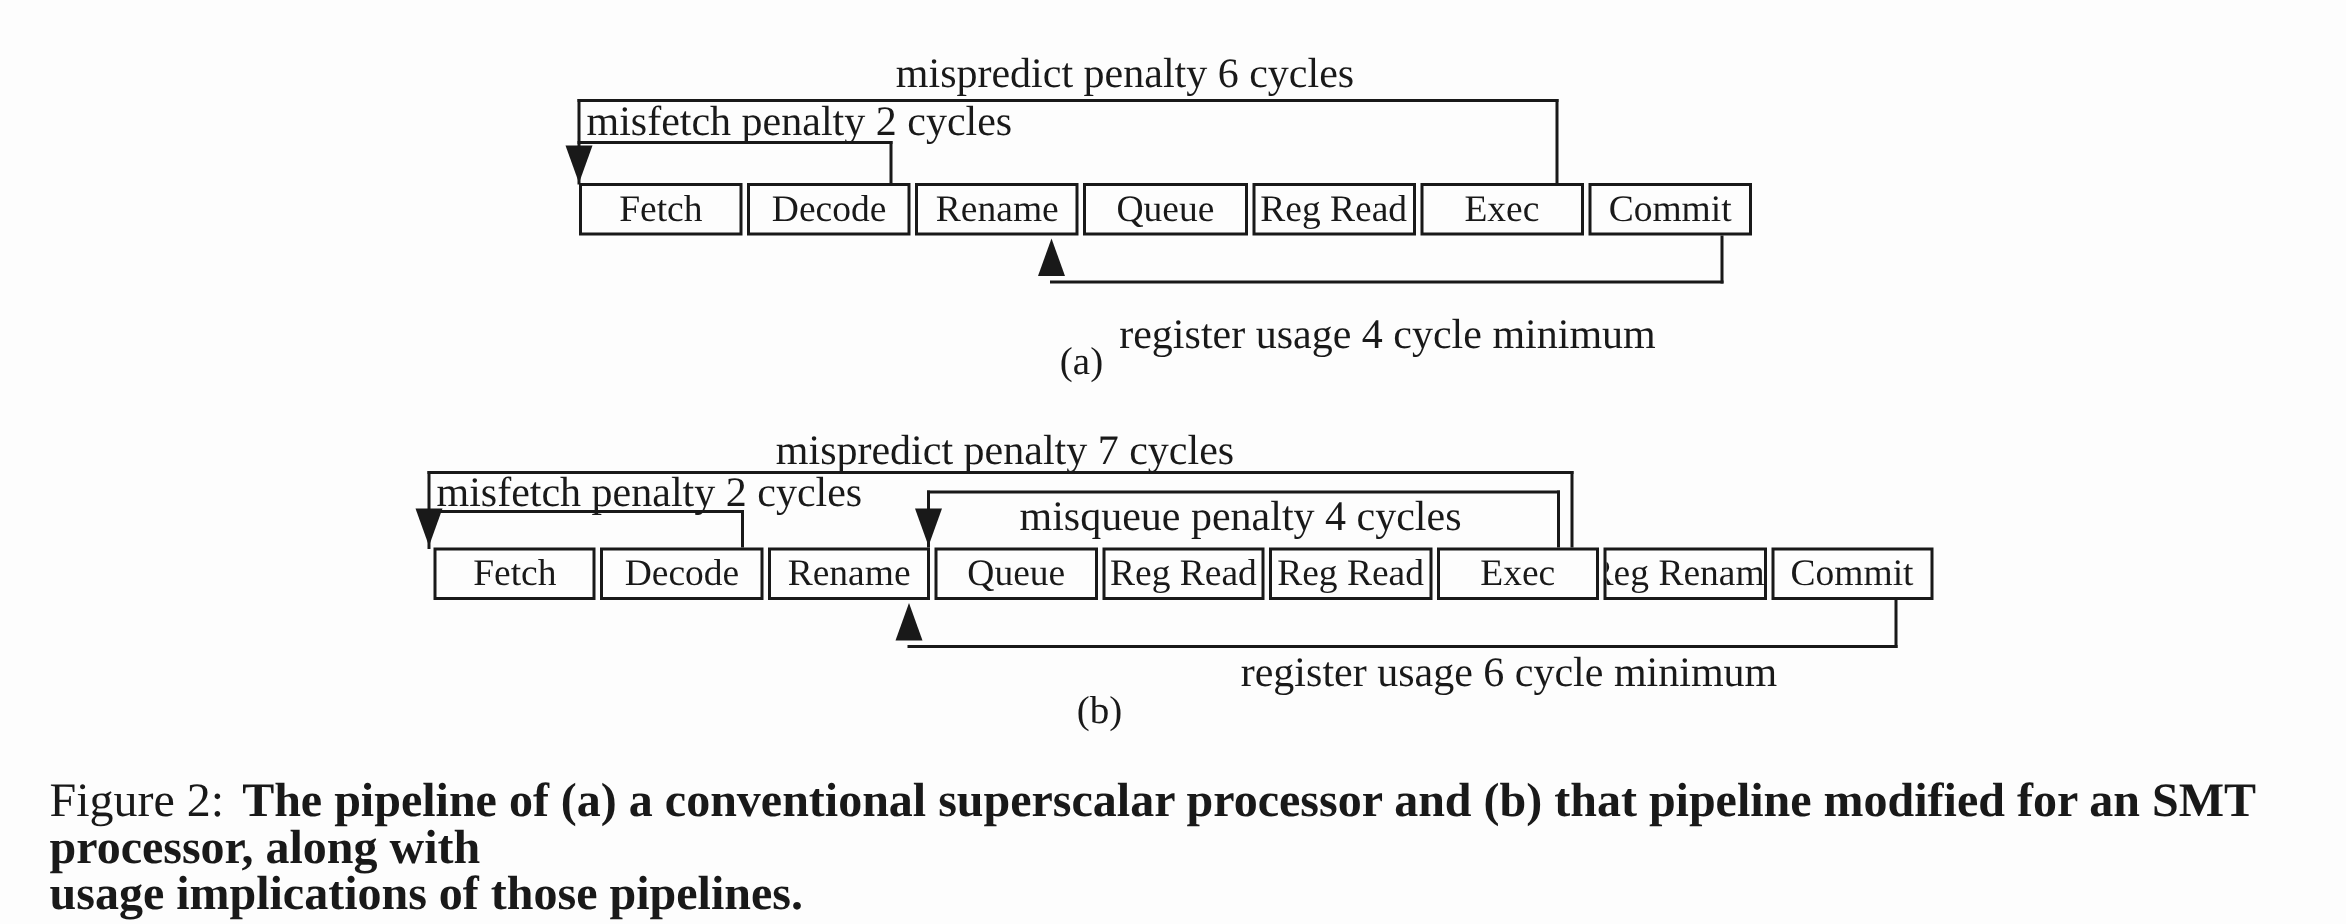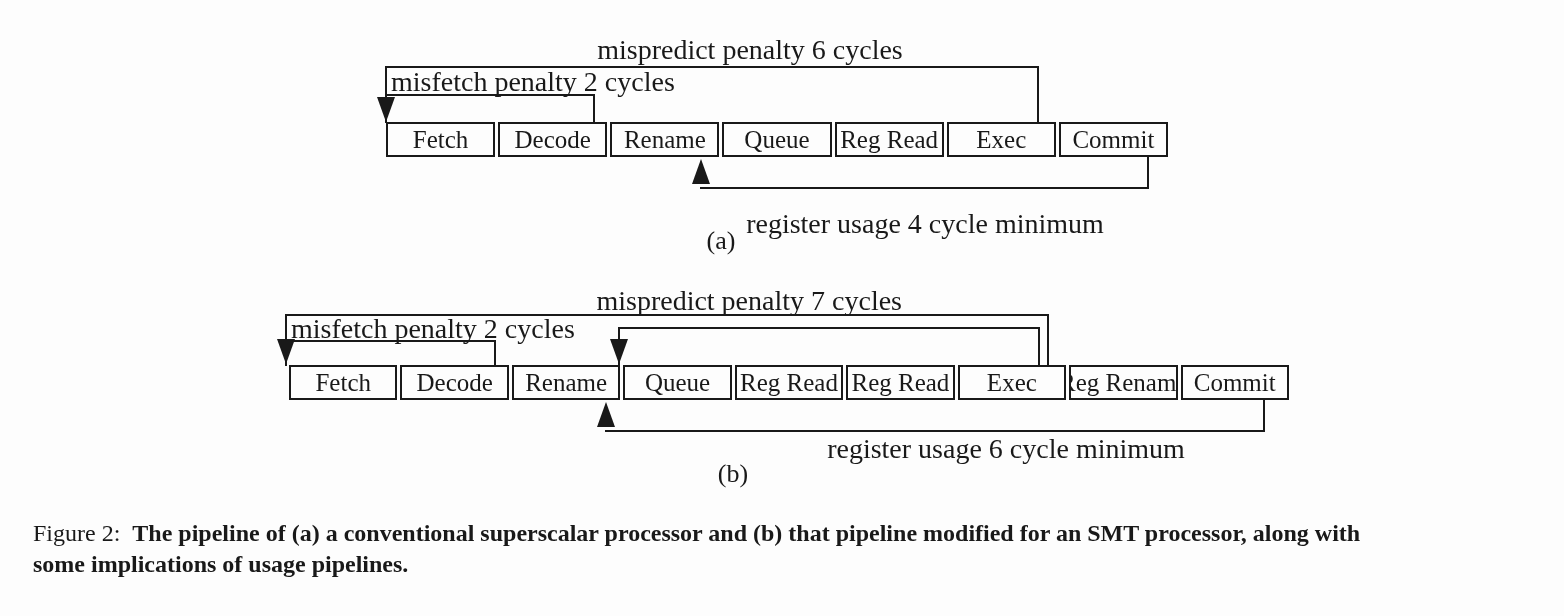--- a/index.html
+++ b/index.html
@@ -45,28 +45,28 @@
   #arrow-b-misfetch { left:277px; top:339px; }
   #arrow-b-misqueue { left:610px; top:339px; }
   #arrow-b-regusage { left:597px; top:402px; }
   
   .ann { position:absolute; font-size:28px; white-space:nowrap; }
   .ctr { text-align:center; }
   #text-mispredict-a { left:450px; top:34px;  width:600px; }
   #text-misfetch-a   { left:391px; top:66px;  }
   #text-regusage-a   { left:700px; top:208px; width:450px; }
   #label-a           { left:690px; top:226px; width:62px;  font-size:26px; }
-  #text-mispredict-b { left:392px; top:285px; width:510px;text-align:right; }
+  #text-mispredict-b { left:415px; top:285px; width:510px; }
   #text-misfetch-b   { left:291px; top:313px; }
   #text-misqueue-b   { left:618px; top:329px; width:418px; }
   #text-regusage-b   { left:716px; top:433px; width:580px; }
   #label-b           { left:702px; top:459px; width:62px;  font-size:26px; }
   
   #caption { position:absolute; left:33px; top:518px; width:1505px;
-    font-size:24px; line-height:31px; }
+    font-size:32px; line-height:31px; }
   #caption .cap-prefix { font-weight:normal; padding-right:12px; }
   #caption .cap-bold   { font-weight:bold; }
 </style>
 </head>
 <body>
 
 <div id="page">
 
   <div class="ann ctr" id="text-mispredict-a">mispredict penalty 6 cycles</div>
   <div class="bracket" id="bracket-mispredict-a"></div>
@@ -87,20 +87,21 @@
   <div class="arrow-up" id="arrow-a-regusage"></div>
   <div class="bracket" id="bracket-regusage-a"></div>
   <div class="ann ctr" id="text-regusage-a">register usage 4 cycle minimum</div>
   <div class="ann ctr" id="label-a">(a)</div>
 
   <div class="ann ctr" id="text-mispredict-b">mispredict penalty 7 cycles</div>
   <div class="bracket" id="bracket-mispredict-b"></div>
   <div class="ann" id="text-misfetch-b">misfetch penalty 2 cycles</div>
   <div class="bracket" id="bracket-misfetch-b"></div>
   <div class="bracket" id="bracket-misqueue-b"></div>
+  <div class="ann ctr" id="text-misqueue-b">misqueue penalty 4 cycles</div>
   <div class="arrow-down" id="arrow-b-misfetch"></div>
   <div class="arrow-down" id="arrow-b-misqueue"></div>
 
   <div class="box-row" id="row-b">
     <div class="stage">Fetch</div>
     <div class="stage">Decode</div>
     <div class="stage">Rename</div>
     <div class="stage">Queue</div>
     <div class="stage">Reg Read</div>
     <div class="stage">Reg Read</div>
@@ -109,16 +110,16 @@
     <div class="stage">Commit</div>
   </div>
 
   <div class="arrow-up" id="arrow-b-regusage"></div>
   <div class="bracket" id="bracket-regusage-b"></div>
   <div class="ann ctr" id="text-regusage-b">register usage 6 cycle minimum</div>
   <div class="ann ctr" id="label-b">(b)</div>
 
   <div id="caption">
     <span class="cap-prefix">Figure 2:</span><span class="cap-bold">The pipeline of (a) a conventional superscalar processor and (b) that pipeline modified for an SMT processor, along with</span><br>
-    <span class="cap-bold">some implications of usage pipelines.</span>
+    <span class="cap-bold">usage implications of those pipelines.</span>
   </div>
 
 </div>
 
 </body></html>

